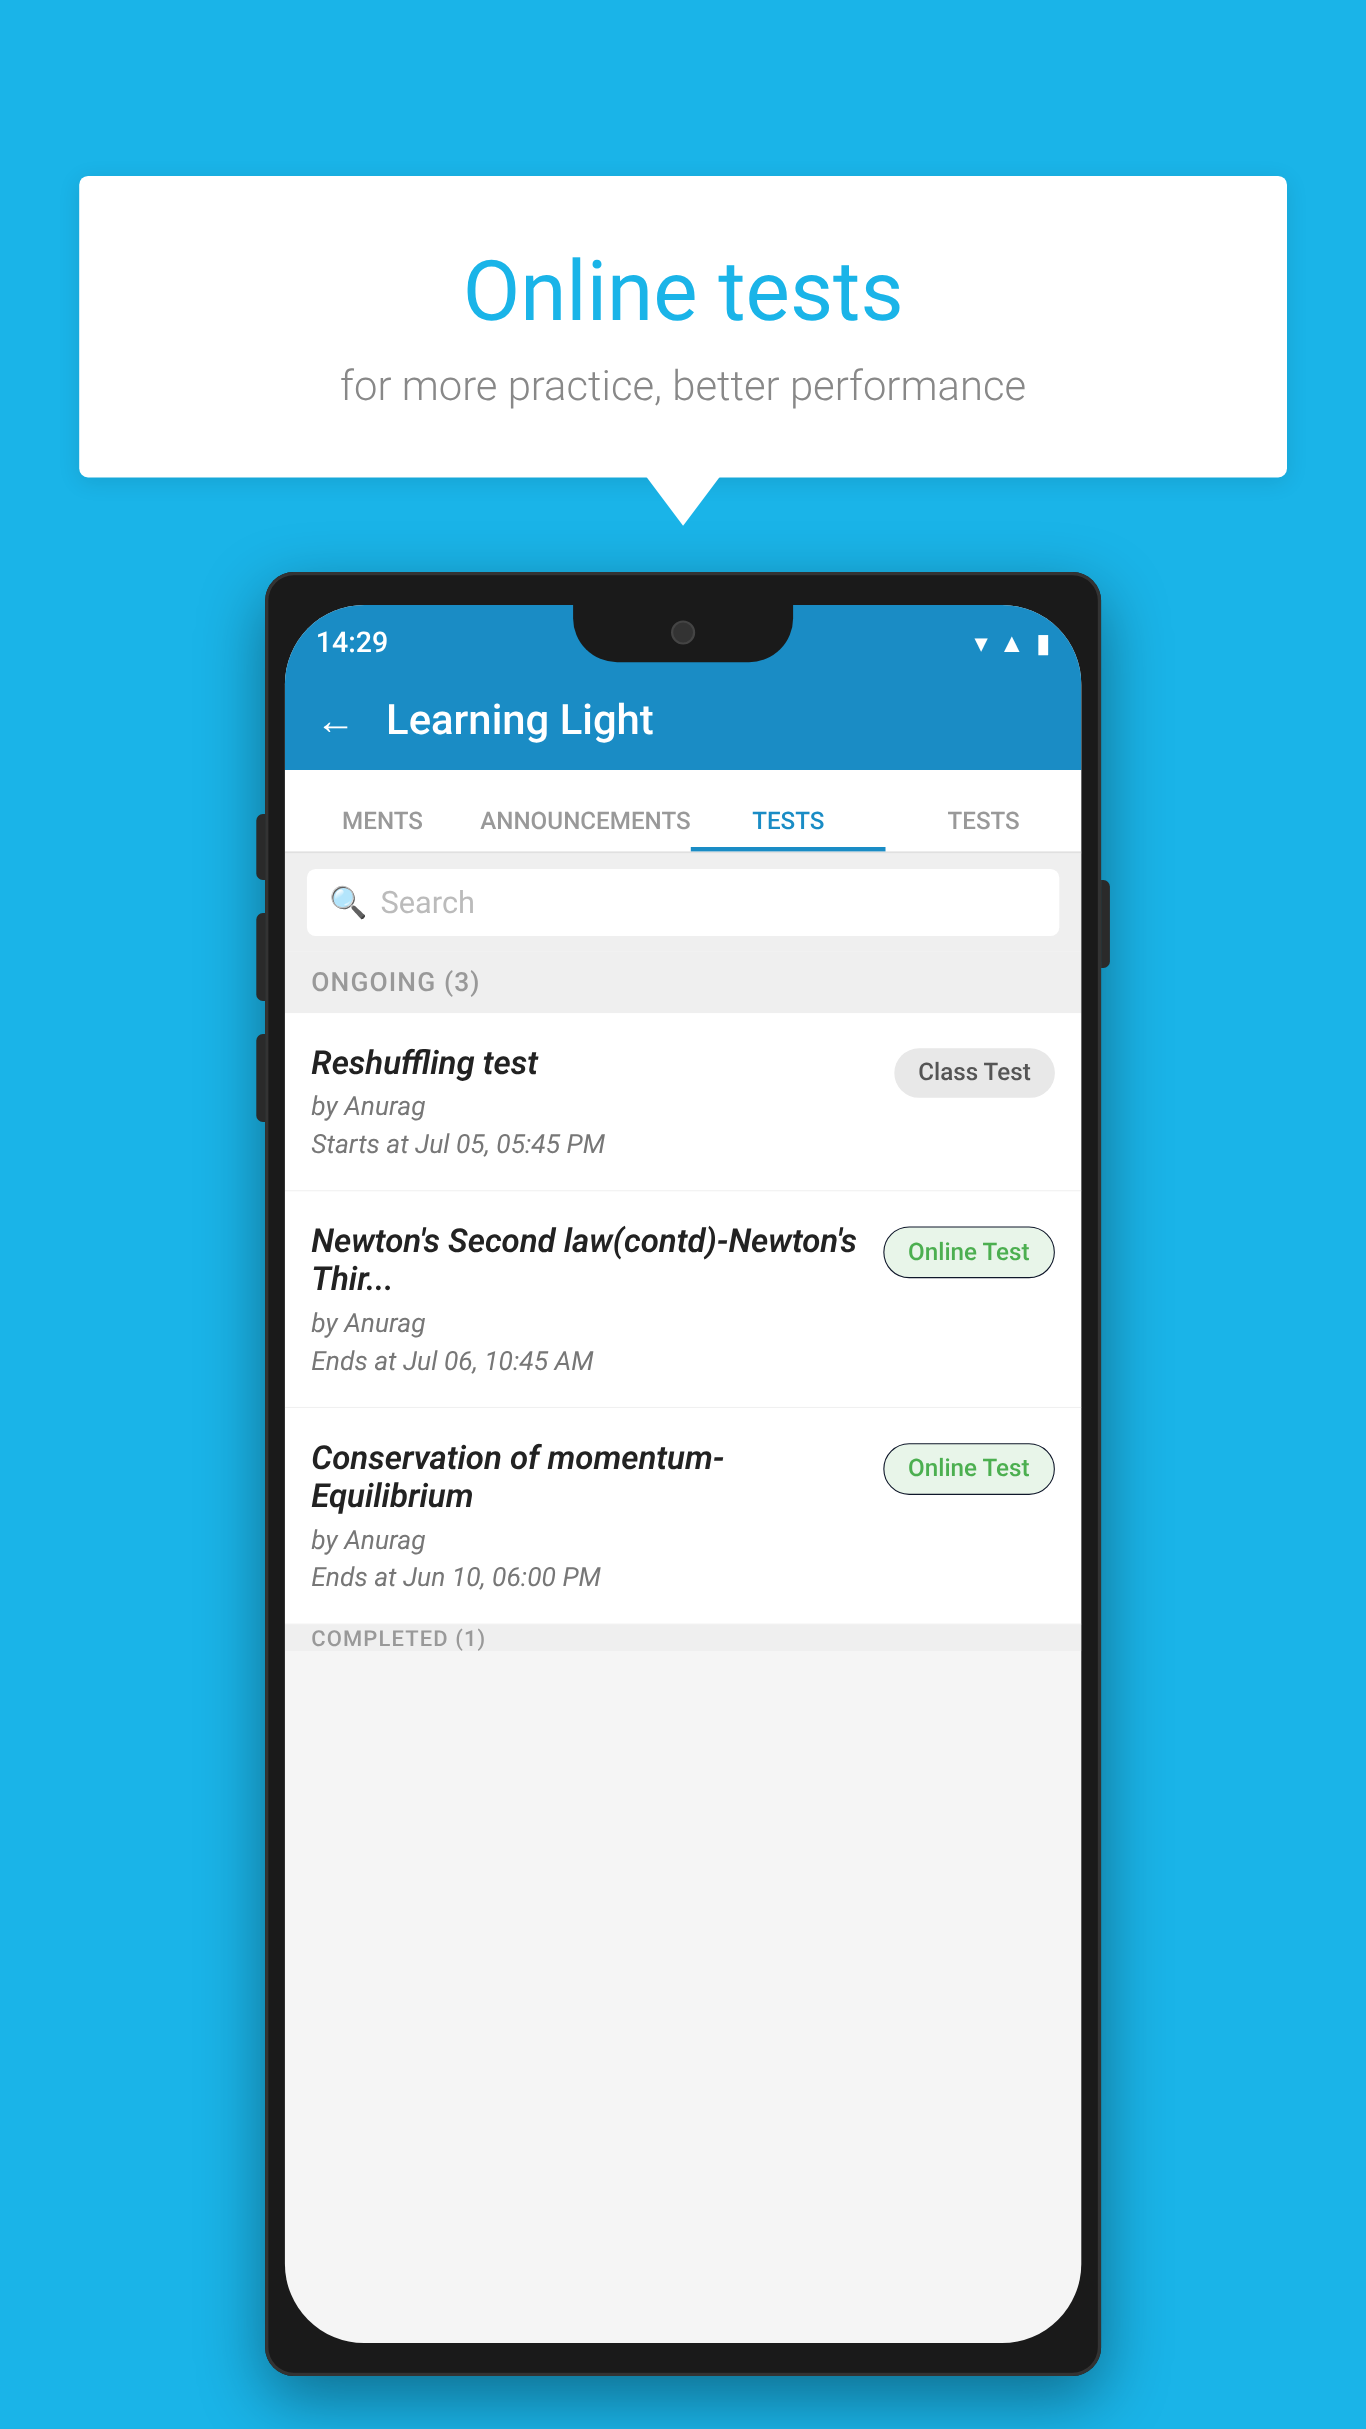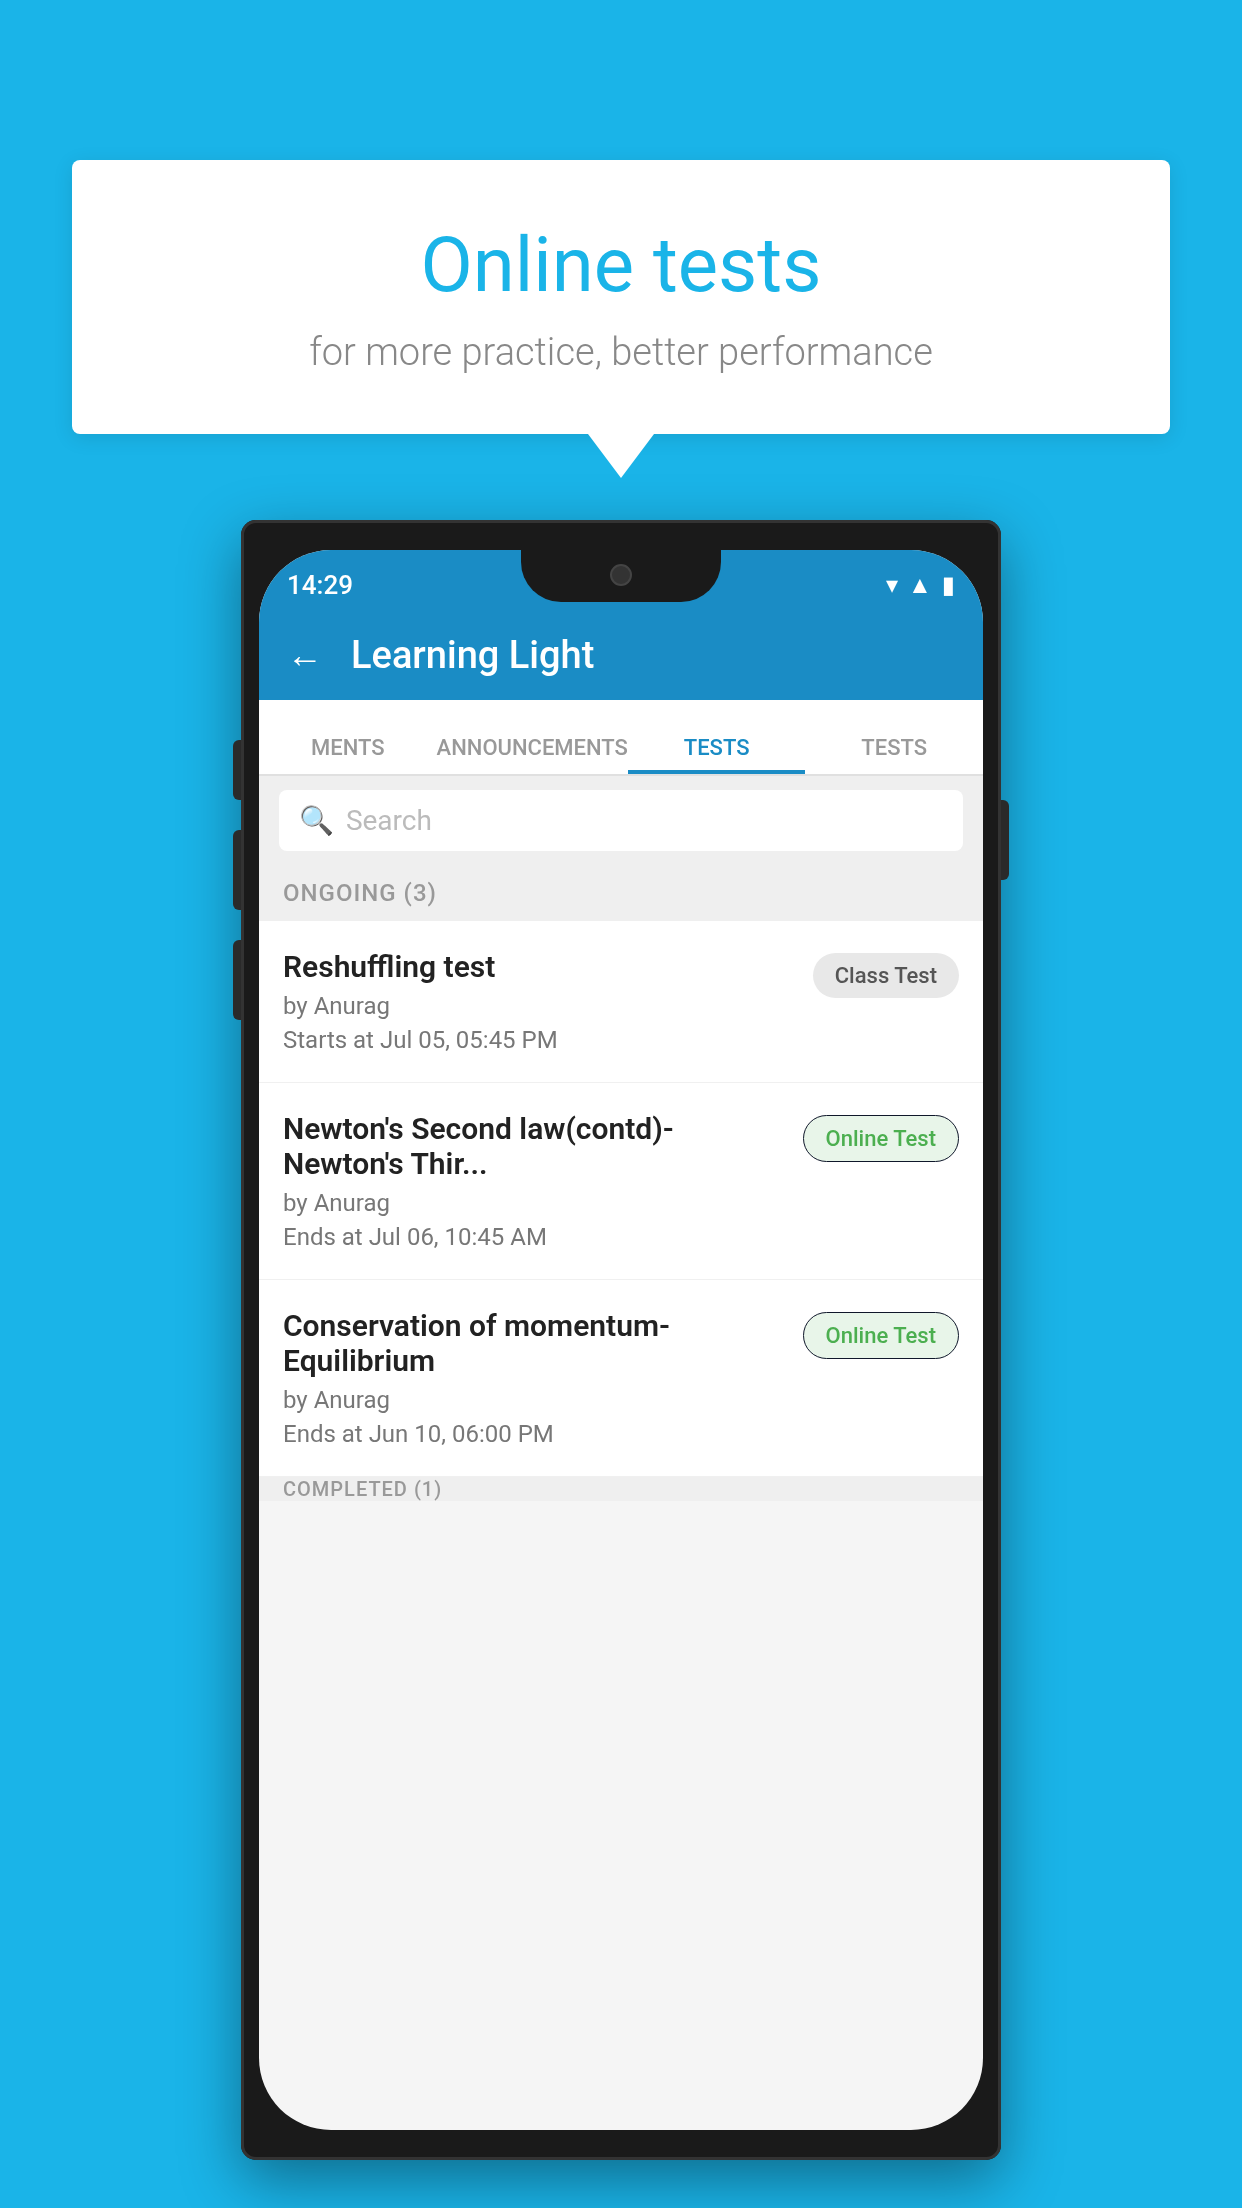--- a/index.html
+++ b/index.html
@@ -63,21 +63,21 @@
     }
 
     
     .phone-bezel {
       position: absolute;
       top: 0;
       left: 0;
       width: 760px;
       height: 1640px;
       background: #1a1a1a;
-      border-radius: 15px;
+      border-radius: 26px;
       box-shadow: 0 20px 60px rgba(0,0,0,0.4), inset 0 0 0 3px #333;
     }
 
     
     .phone-screen {
       position: absolute;
       top: 30px;
       left: 18px;
       right: 18px;
       bottom: 30px;
@@ -247,20 +247,21 @@
       padding: 28px 24px;
       border-bottom: 1px solid #f0f0f0;
       display: flex;
       align-items: flex-start;
       justify-content: space-between;
     }
 
     .test-info {
       flex: 1;
       margin-right: 20px;
+      font-style: italic;
     }
 
     .test-name {
       font-size: 30px;
       font-weight: 600;
       color: #222;
       margin-bottom: 8px;
     }
 
     .test-author {

